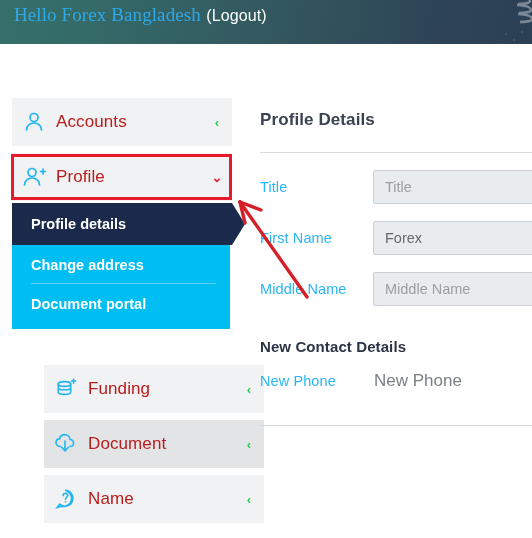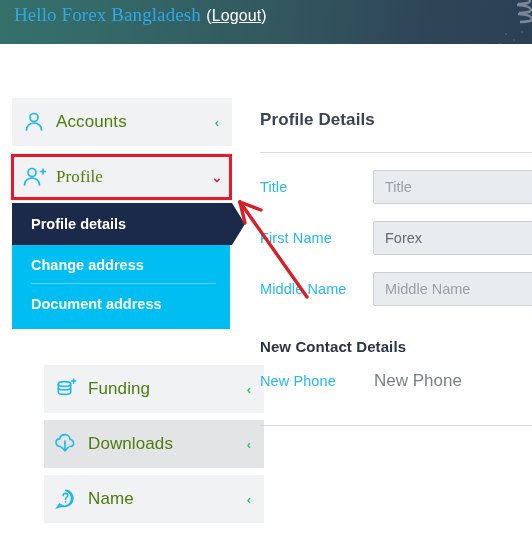--- a/index.html
+++ b/index.html
@@ -43,21 +43,20 @@
   .greeting {
     color: #2fa8e8;
     font-family: Liberation Serif, serif;
   }
   .logout-wrap {
     color: #ffffff;
     font-size: 16px;
   }
   .logout-link {
     color: #ffffff;
-    text-decoration: underline;
     cursor: pointer;
   }
 
   
   .sidebar {
     position: absolute;
     left: 12px;
     top: 98px;
     width: 220px;
   }
@@ -68,34 +67,33 @@
     display: flex;
     align-items: center;
     margin-bottom: 7px;
     cursor: pointer;
   }
   .nav-item.hovered {
     background: #e3e4e5;
   }
   .nav-item.no-gap {
     margin-bottom: 0;
-    font-family: Liberation Serif, serif;
   }
   .nav-icon {
     width: 44px;
     min-width: 44px;
     display: flex;
     align-items: center;
     justify-content: center;
     color: #21b6ef;
   }
   .nav-label {
     flex: 1;
     font-size: 17px;
-    color: #4d7c0f;
+    color: #b91c1c;
     letter-spacing: .1px;
   }
   .nav-chev {
     width: 30px;
     min-width: 30px;
     display: flex;
     align-items: center;
     justify-content: center;
   }
   .chev-left {
@@ -316,21 +314,21 @@
 
 <div class="submenu">
   <div class="submenu-item active">
     <span>Profile details</span>
   </div>
   <div class="submenu-item">
     <span>Change address</span>
     <span class="sep"></span>
   </div>
   <div class="submenu-item">
-    <span>Document address</span>
+    <span>Document portal</span>
   </div>
 </div>
 
 <div class="sidebar" style="top:365px;padding-left:32px;">
 
   <div class="nav-item">
     <span class="nav-icon">
       <svg width="24" height="24" viewBox="0 0 24 24" fill="none" stroke="#21b6ef" stroke-width="1.6" stroke-linecap="round">
         <ellipse cx="10.5" cy="7" rx="6.2" ry="2.4"></ellipse>
         <path d="M4.3 7 v3.4 C4.3 11.7, 7.1 12.8, 10.5 12.8 C13.9 12.8, 16.7 11.7, 16.7 10.4 V7"></path>
@@ -344,21 +342,21 @@
     </span>
   </div>
 
   <div class="nav-item hovered">
     <span class="nav-icon">
       <svg width="26" height="24" viewBox="0 0 26 24" fill="none" stroke="#21b6ef" stroke-width="1.6" stroke-linecap="round">
         <path d="M7.5 14.5 C4.8 14.5, 3 12.7, 3 10.6 C3 8.6, 4.6 7, 6.6 6.9 C7 4.4, 9.2 2.6, 11.8 2.6 C14.6 2.6, 16.9 4.8, 17.1 7.5 C19.1 7.8, 20.6 9.4, 20.6 11.2 C20.6 13.1, 19 14.5, 17 14.5"></path>
         <path d="M12 9 v9.5 M8.6 15.3 L12 18.9 L15.4 15.3"></path>
       </svg>
     </span>
-    <span class="nav-label">Downloads</span>
+    <span class="nav-label">Document</span>
     <span class="nav-chev">
       <span class="chev-left">‹</span>
     </span>
   </div>
 
   <div class="nav-item">
     <span class="nav-icon">
       <svg width="24" height="24" viewBox="0 0 24 24" fill="none" stroke="#21b6ef" stroke-width="1.6" stroke-linecap="round">
         <path d="M11.2 3.2 A8 8 0 1 1 5.6 17.2 L3.2 20.6 L7.4 19.3 A8 8 0 0 0 11.2 3.2 Z"></path>
         <path d="M9.2 8.6 C9.2 7.3, 10.2 6.4, 11.4 6.4 C12.7 6.4, 13.7 7.3, 13.7 8.5 C13.7 10.2, 11.5 10.3, 11.5 12.2"></path>

